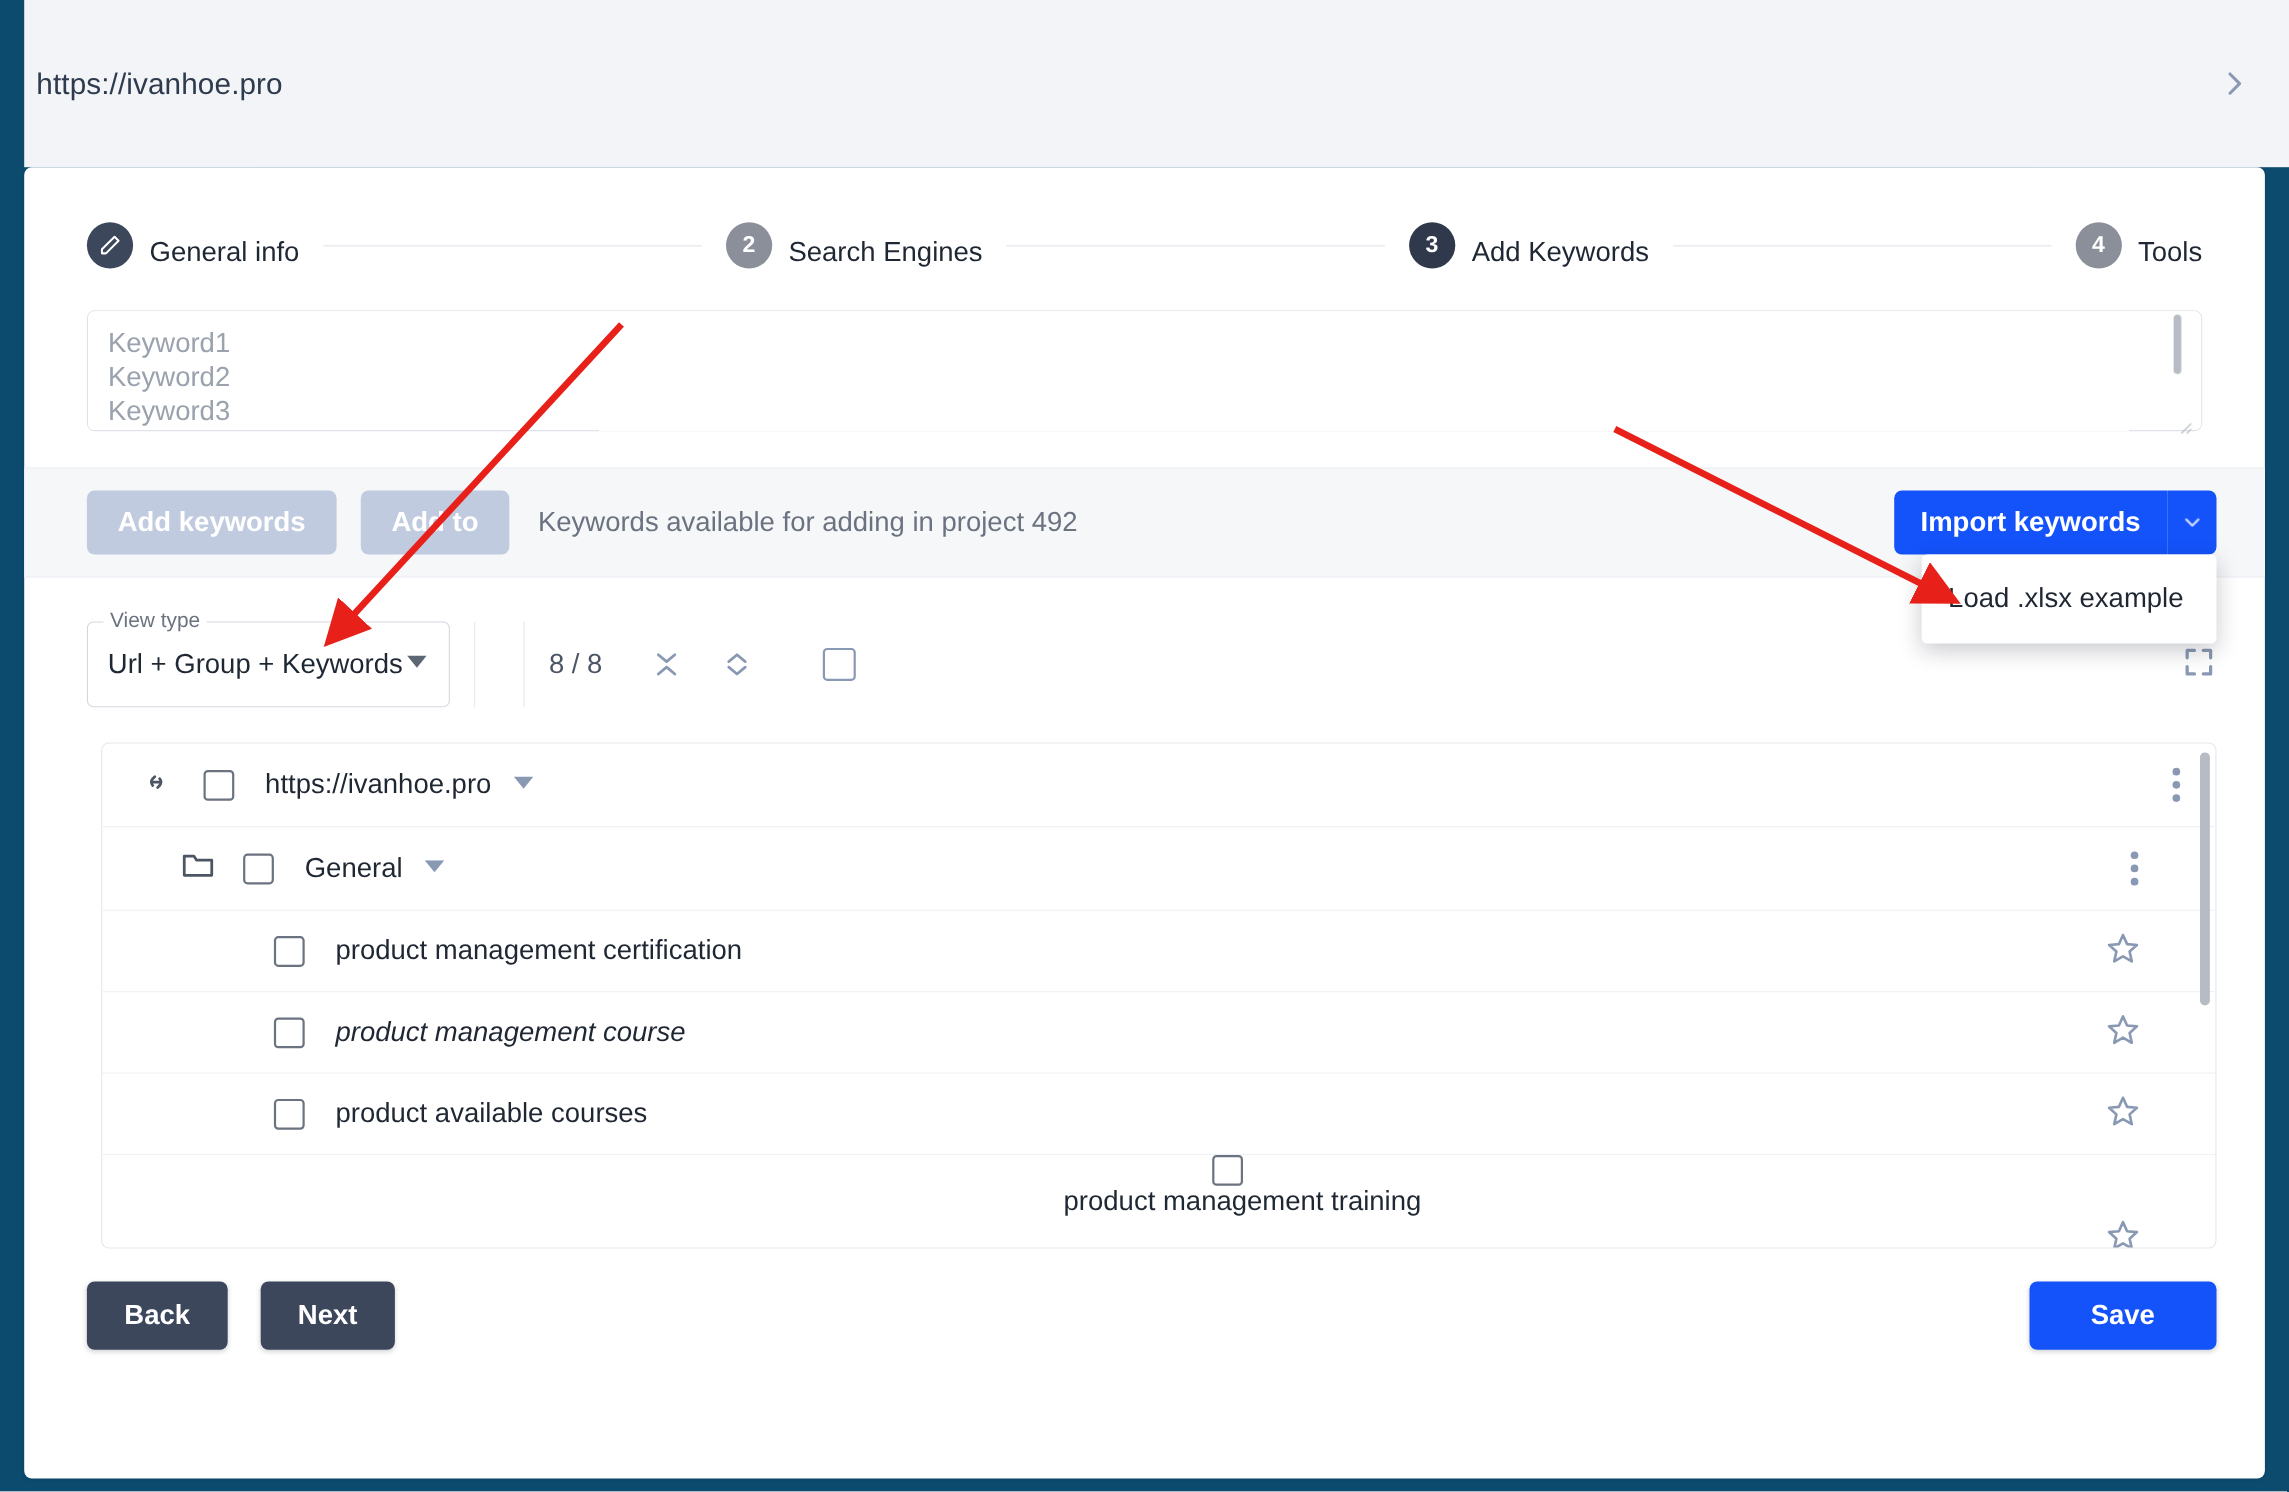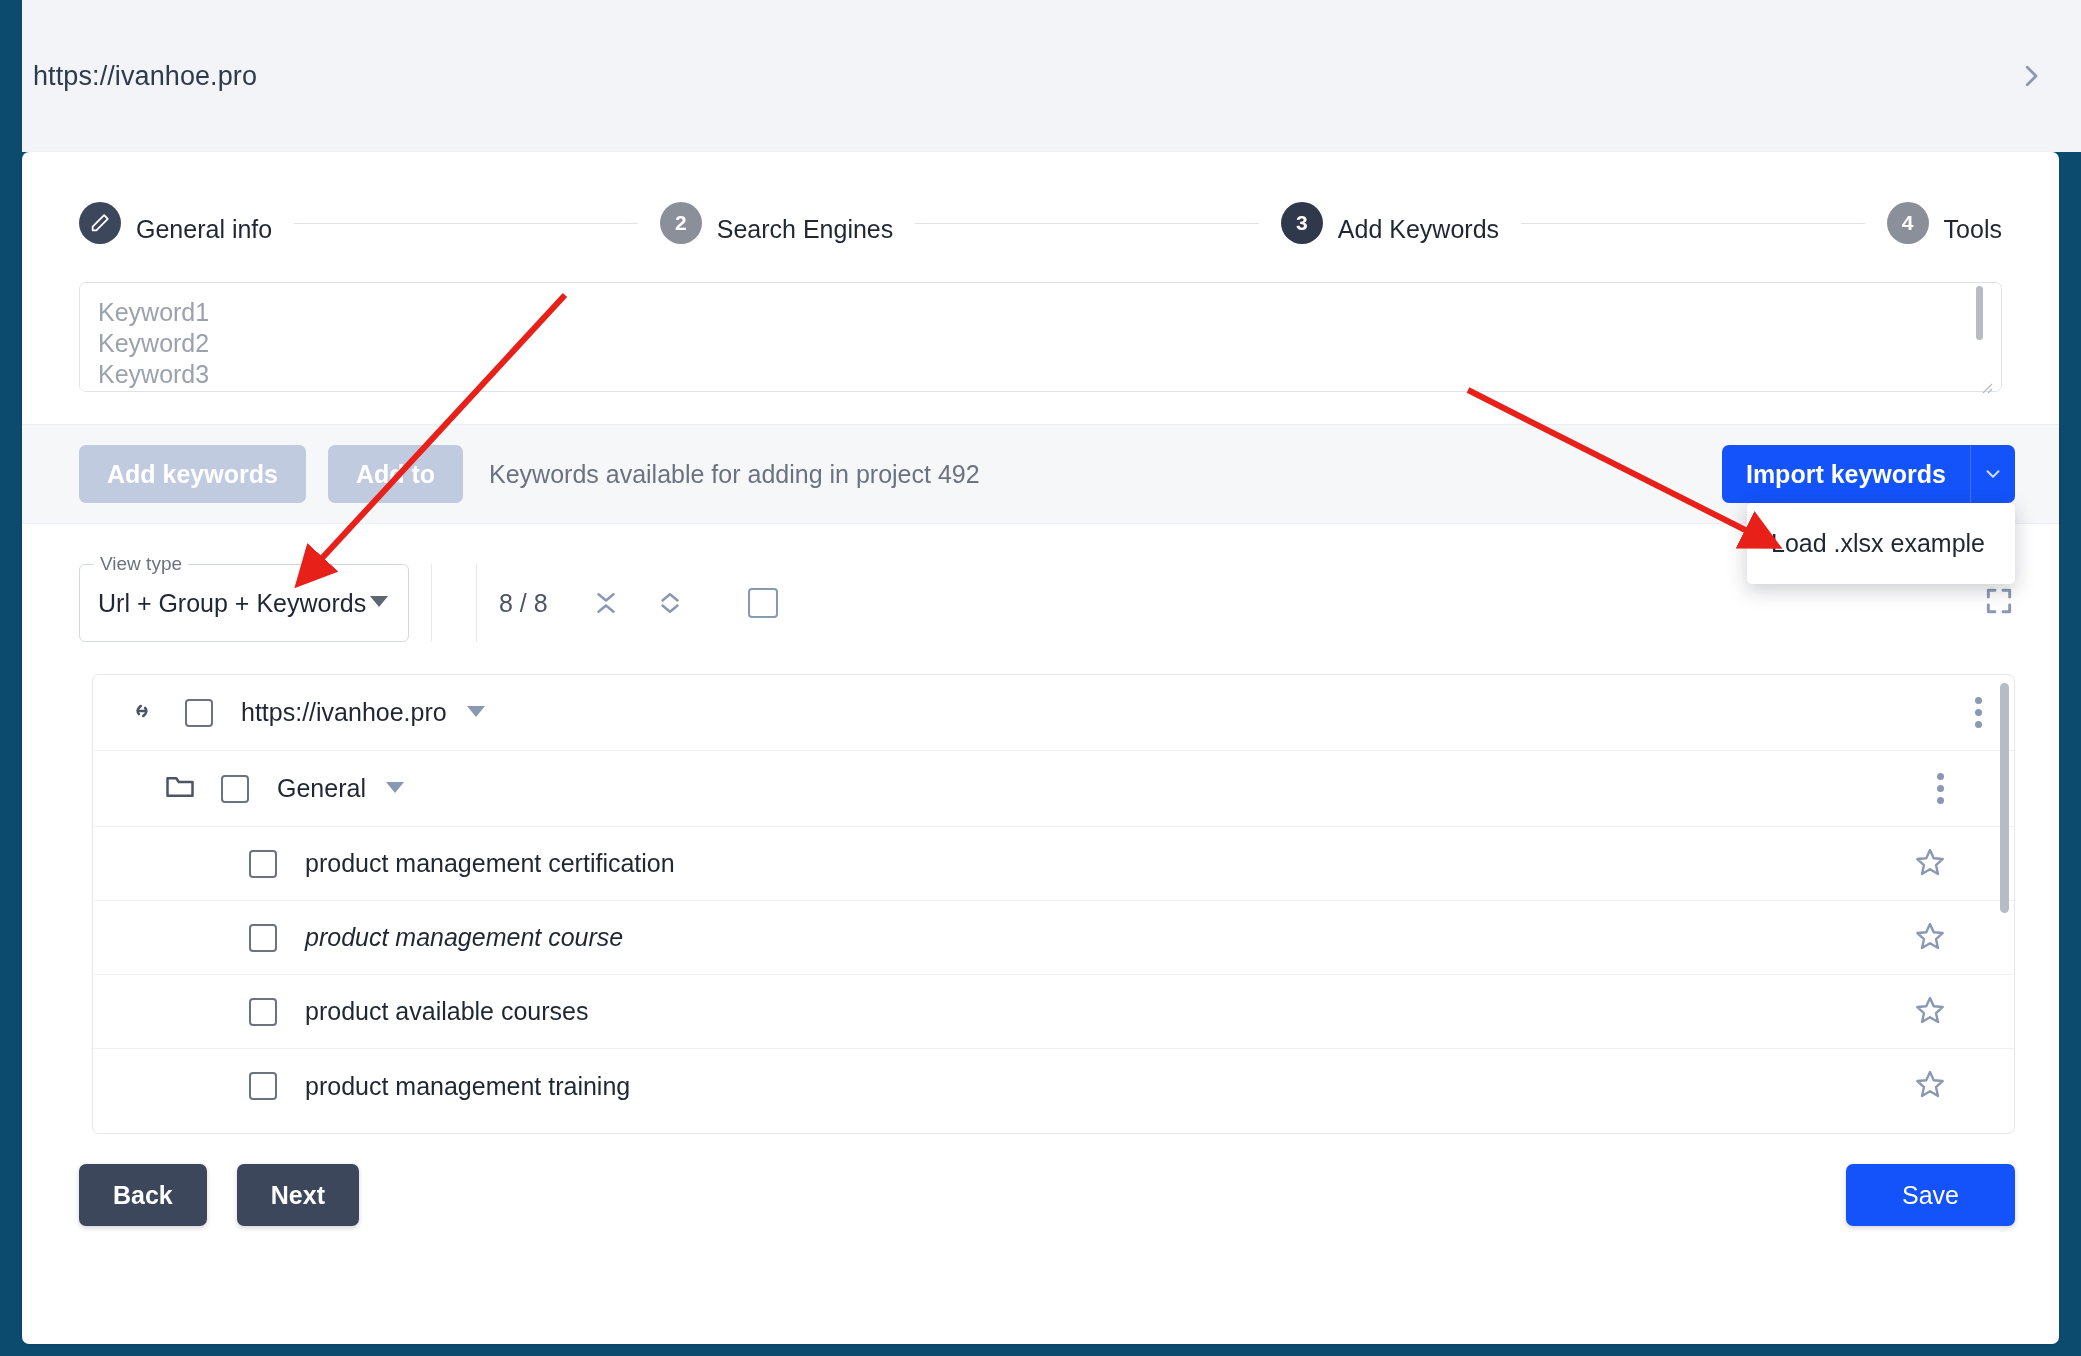--- a/index.html
+++ b/index.html
@@ -149,21 +149,21 @@
   .tree {
     position:relative;
     margin:22px 44px 0 70px; height:460px;
     border:1px solid #e4e7ec; border-radius:7px; background:#fff;
     overflow:hidden;
   }
   .tree-row {
     display:flex; align-items:center; height:76px;
     border-bottom:1px solid #f0f1f4; padding-right:32px;
   }
-  .tree-row.last { border-bottom:none; }
+  .tree-row.last { border-bottom:none;flex-direction:column; }
   .row-url { padding-left:34px; }
   .row-group { padding-left:72px; }
   .row-kw { padding-left:156px; height:74px; }
   .cb {
     width:28px; height:28px; border:2.5px solid #6b7280; border-radius:4px;
     cursor:pointer; flex:0 0 auto;
   }
   .row-label { font-size:25px; color:#1f2733; }
   .caret-blue { cursor:pointer; }
   .kebab { margin-left:auto; cursor:pointer; display:flex; flex-direction:column; gap:5px; }
@@ -178,21 +178,21 @@
   .footer {
     display:flex; align-items:center; padding:30px 44px 0 57px;
   }
   .btn-dark {
     background:#3d475c; color:#fff; font-size:25px; font-weight:700;
     height:62px; padding:0 34px; border-radius:7px;
     box-shadow:0 2px 5px rgba(16,24,40,.18);
   }
   .btn-dark + .btn-dark { margin-left:30px; }
   .btn-save {
-    background:#1453fa; color:#fff; font-size:25px; font-weight:400;
+    background:#1453fa; color:#fff; font-size:25px; font-weight:700;
     height:62px; padding:4px 56px; border-radius:7px; margin-left:auto;
     box-shadow:0 2px 5px rgba(16,24,40,.18);
   }
 
   
   .arrows { position:absolute; inset:0; pointer-events:none; }
 </style>
 </head>
 <body>
 

